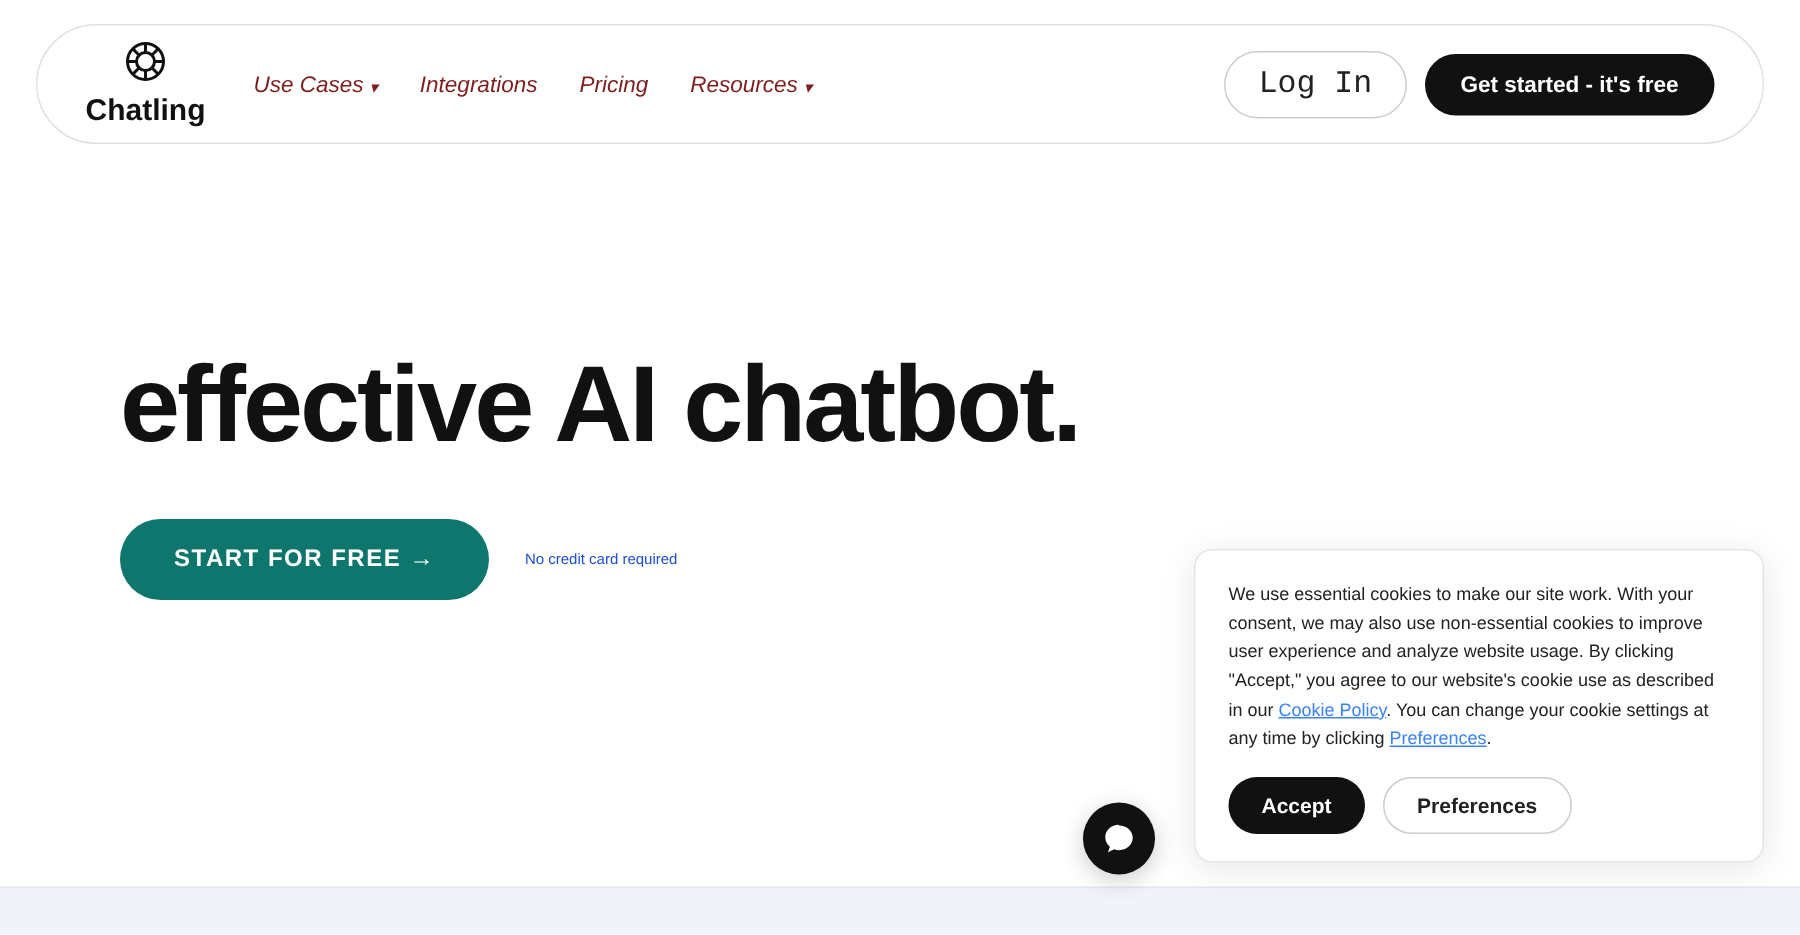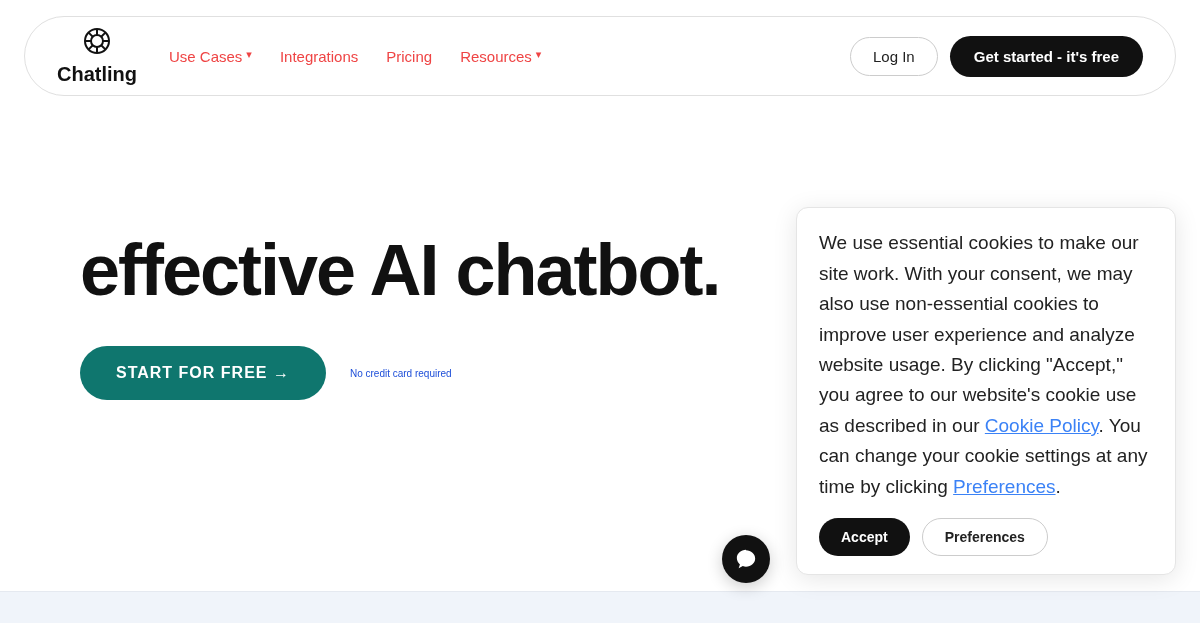--- a/index.html
+++ b/index.html
@@ -42,41 +42,43 @@
       width: 28px;
       height: 28px;
     }
     .nav-links {
       display: flex;
       align-items: center;
       gap: 28px;
     }
     .nav-link {
       font-size: 15px;
-      color: #ef4444;
-      cursor: pointer;
-      display: flex;
-      align-items: flex-start;
+      color: #7f1d1d;
+      cursor: pointer;
+      display: flex;
+      align-items: flex-end;
       gap: 4px;
       font-weight: 500;
+      font-style: italic;
     }
     .nav-right {
       display: flex;
       align-items: center;
       gap: 12px;
     }
     .btn-login {
       padding: 10px 22px;
       border: 1.5px solid #ccc;
       border-radius: 50px;
       background: #fff;
-      font-size: 15px;
+      font-size: 21px;
       font-weight: 500;
       cursor: pointer;
       color: #222;
+      font-family: Liberation Mono, monospace;
     }
     .btn-cta {
       padding: 12px 24px;
       background: #111;
       color: #fff;
       border: none;
       border-radius: 50px;
       font-size: 15px;
       font-weight: 600;
       cursor: pointer;
@@ -135,21 +137,21 @@
       right: 24px;
       width: 380px;
       background: #fff;
       border: 1px solid #e5e5e5;
       border-radius: 12px;
       padding: 20px 22px 18px 22px;
       box-shadow: 0 4px 24px rgba(0,0,0,0.10);
       z-index: 100;
     }
     .cookie-text {
-      font-size: 19px;
+      font-size: 12px;
       color: #222;
       line-height: 1.6;
     }
     .cookie-link {
       color: #3b82f6;
       text-decoration: underline;
       cursor: pointer;
     }
     .cookie-buttons {
       display: flex;

